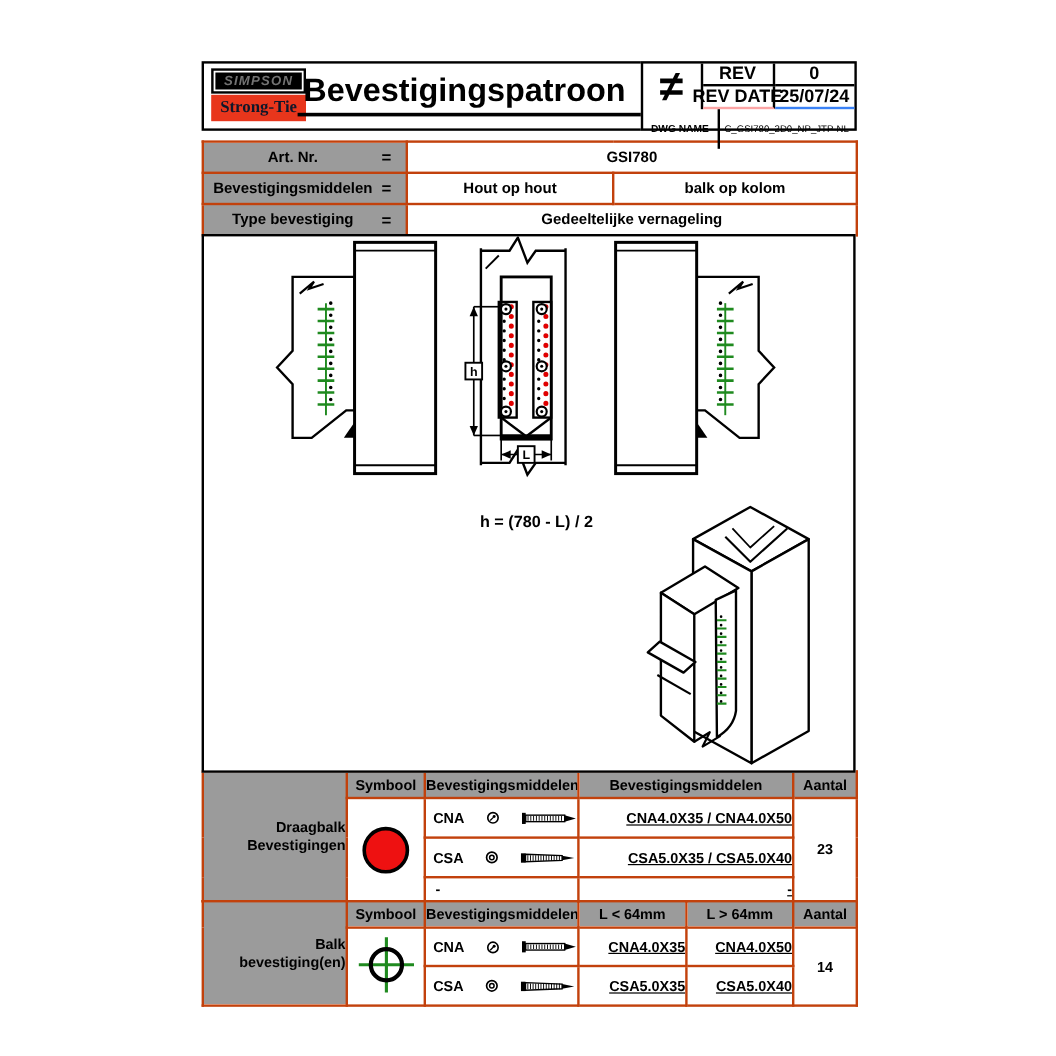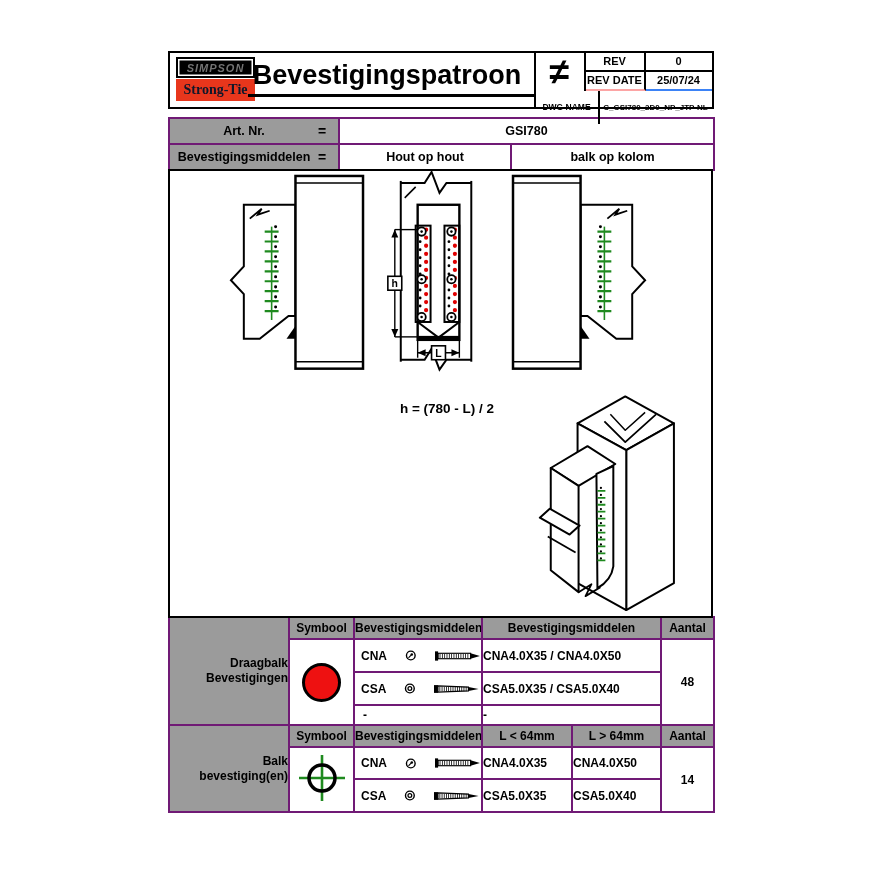--- a/index.html
+++ b/index.html
@@ -9,50 +9,50 @@
   
   .header-box{position:relative;height:58px;border:2.5px solid #000;box-sizing:border-box;background:#fff;margin-bottom:8px;}
   .logo{position:absolute;left:6px;top:4px;width:79px;}
   .logo-black{background:#000;box-shadow:inset 0 0 0 2px #000, inset 0 0 0 3.5px #fff;color:#737373;font-weight:bold;font-size:11px;letter-spacing:1px;text-align:center;padding:5px 0 4px 0;font-style:italic;}
   .logo-red{background:#e8361c;color:#0f172a;font-family:"Liberation Serif",serif;font-weight:bold;font-size:14px;text-align:center;padding:3px 0 3px 0;margin-top:1px;}
   .title-wrap{position:absolute;left:88px;right:180px;top:0;bottom:4px;display:flex;align-items:center;justify-content:center;}
   .title-wrap span{font-size:27px;font-weight:bold;border-bottom:3px solid #000;padding:0 20px 3px 5px;white-space:nowrap;}
   .stamp{position:absolute;top:-2.5px;right:-2.5px;width:180px;height:58px;box-sizing:border-box;border:2.5px solid #000;background:#fff;}
   .stamp-top{display:grid;grid-template-columns:50px 60px 1fr;grid-template-rows:19px 19px;}
   .neq-cell{grid-row:1/3;display:flex;align-items:center;justify-content:center;border-right:2px solid #000;font-size:36px;font-weight:900;line-height:1;}
-  .st-cell{display:flex;align-items:center;justify-content:center;font-size:11px;font-weight:bold;border-right:2px solid #000;border-bottom:2px solid #000;white-space:nowrap;}
+  .st-cell{display:flex;align-items:center;justify-content:center;font-size:15px;font-weight:bold;border-right:2px solid #000;border-bottom:2px solid #000;white-space:nowrap;}
   .st-cell.last{border-right:none;}
   .stamp-bottom{display:flex;height:33px;text-align:right;}
   .dwg-label{width:62px;border-right:2px solid #000;display:flex;align-items:center;justify-content:center;font-size:8.5px;font-weight:bold;}
-  .dwg-value{flex:1;display:flex;align-items:center;justify-content:center;font-size:8px;font-weight:bold;white-space:nowrap;}
+  .dwg-value{flex:1;display:flex;align-items:center;justify-content:center;font-size:8px;font-weight:normal;white-space:nowrap;}
 
   
   table{border-collapse:collapse;table-layout:fixed;}
-  td{border:2px solid #701a75;padding:0;font-weight:bold;overflow:hidden;}
+  td{border:2px solid #c2410c;padding:0;font-weight:bold;overflow:hidden;}
   .gray{background:#9b9b9b;}
 
   
   .info-table{width:545px;}
   .info-table td{height:24px;font-size:12.5px;text-align:center;}
   .info-label{display:flex;align-items:center;height:100%;}
   .info-label .lbl{flex:1;text-align:center;font-size:12.5px;}
   .info-label .eq{width:20px;font-size:14px;text-align:left;}
 
   
   .drawing-area{position:relative;width:545px;height:449px;border:2.5px solid #000;box-sizing:border-box;margin-top:-2px;background:#fff;}
   .formula{position:absolute;left:192px;top:230px;width:170px;text-align:center;font-size:13.5px;font-weight:bold;}
 
   
   .ftable{width:545px;margin-top:-2px;}
   .ftable td{font-size:12px;}
   .rowlabel{white-space:pre-line;text-align:right;font-size:12px;line-height:1.25;}
   .hcell{text-align:center;font-size:11.5px;}
   .icon-cell{padding-left:6px;}
   .icon-inner{display:flex;align-items:center;gap:18px;}
-  .val{text-align:left;}
+  .val{text-align:right;text-decoration:underline;}
   .qty{text-align:center;font-size:12.5px;}
   .symcell{text-align:center;vertical-align:middle;}
   .red-dot{width:33px;height:33px;border-radius:50%;background:#ee1111;border:3px solid #000;margin:0 auto;}
   .dash-left{padding-left:8px;text-align:left;}
 </style>
 </head>
 <body>
 
 <div class="sheet">
 
@@ -98,20 +98,29 @@
     <tr>
       <td class="gray">
             <div class="info-label">
               <span class="lbl">Bevestigingsmiddelen</span>
               <span class="eq">=</span>
             </div>
           </td>
       <td>Hout op hout</td>
       <td>balk op kolom</td>
     </tr>
+    <tr>
+      <td class="gray">
+            <div class="info-label">
+              <span class="lbl">Type bevestiging</span>
+              <span class="eq">=</span>
+            </div>
+          </td>
+      <td colspan="2">Gedeeltelijke vernageling</td>
+    </tr>
   </tbody>
     </table>
 
   <div class="drawing-area">
     <svg width="540" height="444" viewBox="0 0 543 447">
 
       <g stroke="#000" fill="none" stroke-width="2">
         <path d="M126,34 L74,34 L74,96 L61,110 L74,124 L74,169 L90,169 L119,146 L126,146 Z" fill="#fff"></path>
         <path d="M80,48 L92,38 L88,44 L100,40" stroke-width="1.8"></path>
         <rect x="126" y="5" width="68" height="194" fill="#fff" stroke-width="2.5"></rect>
@@ -242,21 +251,21 @@
               </svg>
           <svg width="60" height="14" viewBox="0 0 60 14">
                 <rect x="0" y="1" width="4" height="12" fill="#000"></rect>
                 <rect x="4" y="3.5" width="42" height="7" fill="none" stroke="#000" stroke-width="1.5"></rect>
                 <line x1="6" y1="7" x2="44" y2="7" stroke="#000" stroke-width="5" stroke-dasharray="1 2"></line>
                 <polygon points="46,3.5 58,7 46,10.5" fill="#000"></polygon>
               </svg>
         </div>
       </td>
       <td class="val">CNA4.0X35 / CNA4.0X50</td>
-      <td class="qty" rowspan="3">48</td>
+      <td class="qty" rowspan="3">23</td>
     </tr>
     <tr style="height:33px">
       <td class="icon-cell">
         <div class="icon-inner">
           <span>CSA</span>
           <svg width="15" height="15" viewBox="0 0 15 15">
                 <circle cx="7.5" cy="7.5" r="5.6" fill="none" stroke="#000" stroke-width="1.8"></circle>
                 <circle cx="7.5" cy="7.5" r="2.4" fill="none" stroke="#000" stroke-width="1.6"></circle>
               </svg>
           <svg width="60" height="14" viewBox="0 0 60 14">

